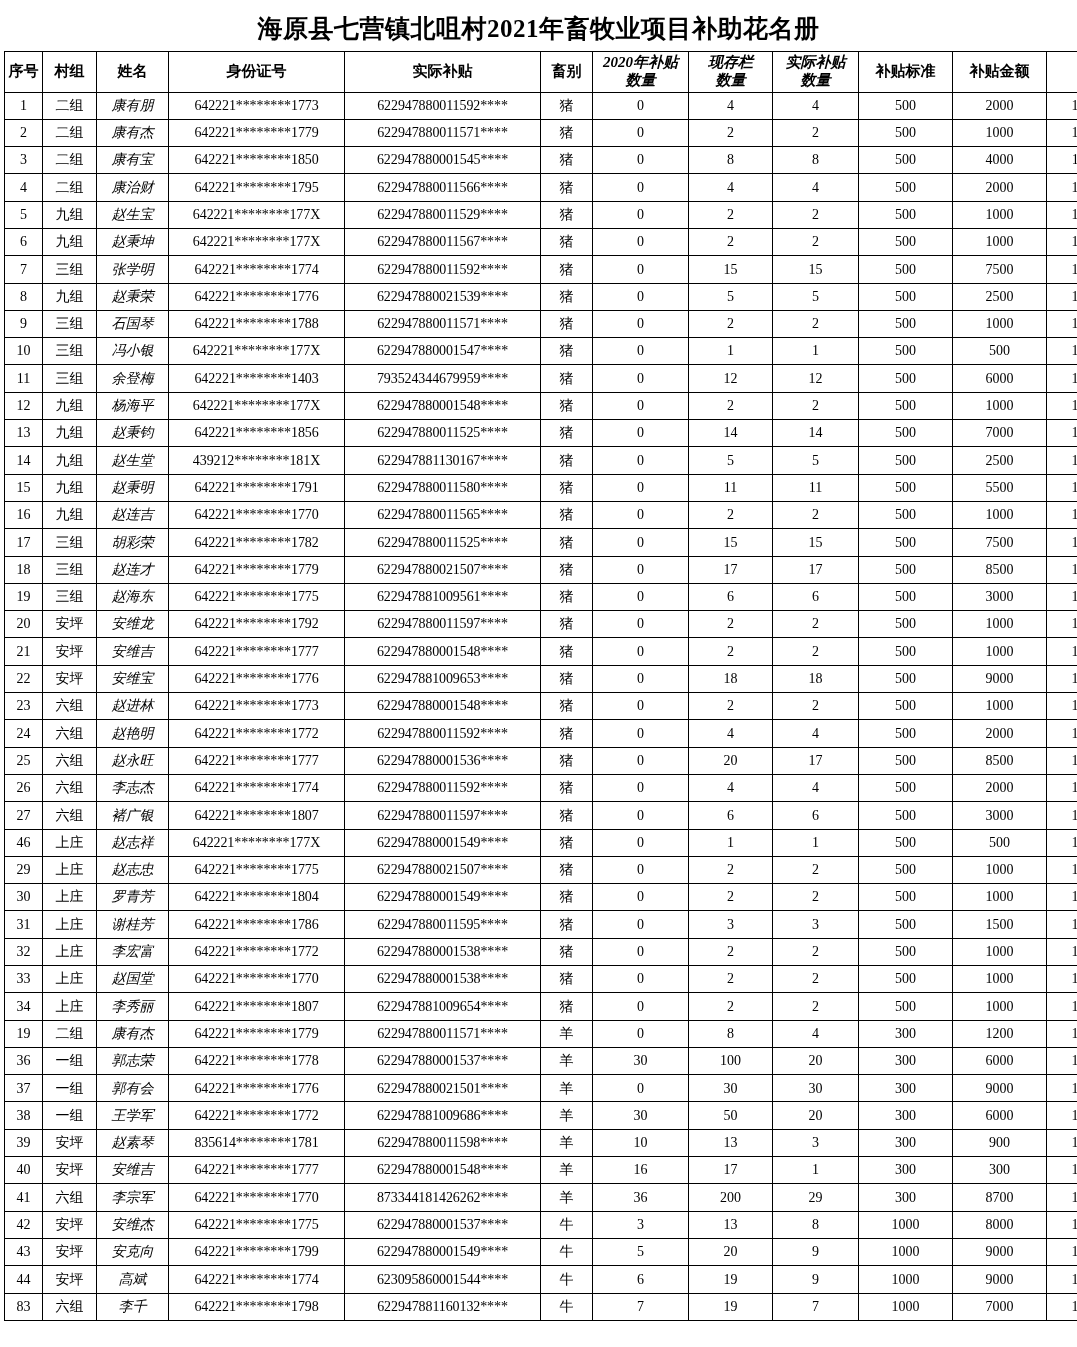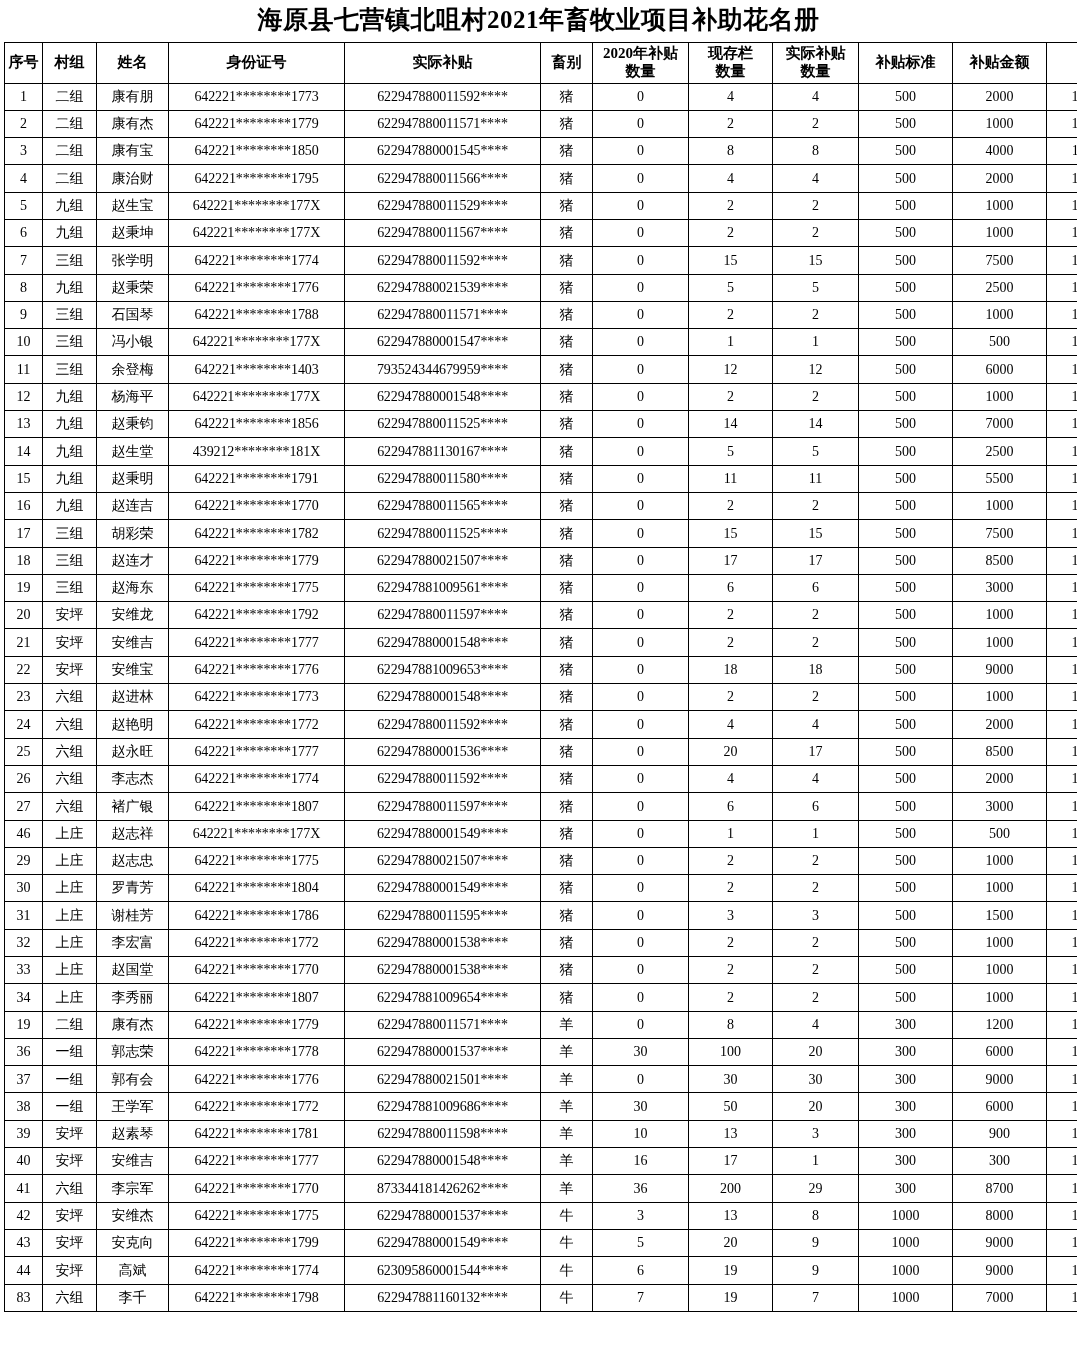--- a/index.html
+++ b/index.html
@@ -12,21 +12,21 @@
     height: 1347px;
     font-family: "Liberation Serif", "DejaVu Serif", serif;
     color: #000000;
     overflow: hidden;
   }
   .page {
     width: 1077px;
     height: 1347px;
     position: relative;
     box-sizing: border-box;
-    padding: 0 4px;
+    padding: 9px 4px;
   }
   .doc-title {
     text-align: center;
     font-size: 25px;
     font-weight: bold;
     letter-spacing: 0.5px;
     padding: 6px 0 8px 0;
     line-height: 1.1;
   }
   table.roster {
@@ -48,36 +48,37 @@
     white-space: nowrap;
   }
   table.roster thead th {
     font-weight: bold;
     font-size: 15px;
     height: 40px;
     line-height: 1.15;
   }
   thead th.two-line {
     font-size: 13.5px;
+    font-style: italic;
   }
   
   col.c-seq      { width: 38px; }
   col.c-group    { width: 54px; }
   col.c-name     { width: 72px; }
   col.c-id       { width: 176px; }
   col.c-card     { width: 196px; }
   col.c-kind     { width: 52px; }
   col.c-y2020    { width: 96px; }
   col.c-stock    { width: 84px; }
   col.c-actual   { width: 86px; }
   col.c-std      { width: 94px; }
   col.c-amount   { width: 94px; }
   col.c-phone    { width: 127px; }
 
-  td.name-cell   { font-size: 15px; }
+  td.name-cell   { font-size: 15px; font-style: italic; }
   td.id-cell,
   td.card-cell   { font-size: 13.5px; letter-spacing: -0.1px; }
   td.phone-cell  { font-size: 13.5px; }
   td.seq-cell    { font-size: 14px; }
 </style>
 </head>
 <body>
 
 <div class="page">
 
@@ -653,21 +654,21 @@
           <td>50</td>
           <td>20</td>
           <td>300</td>
           <td>6000</td>
           <td class="phone-cell">137****1838</td>
         </tr>
         <tr>
           <td class="seq-cell">39</td>
           <td>安坪</td>
           <td class="name-cell">赵素琴</td>
-          <td class="id-cell">642221********1781</td>
+          <td class="id-cell">835614********1781</td>
           <td class="card-cell">622947880011598****</td>
           <td>羊</td>
           <td>10</td>
           <td>13</td>
           <td>3</td>
           <td>300</td>
           <td>900</td>
           <td class="phone-cell">182****9657</td>
         </tr>
         <tr>

